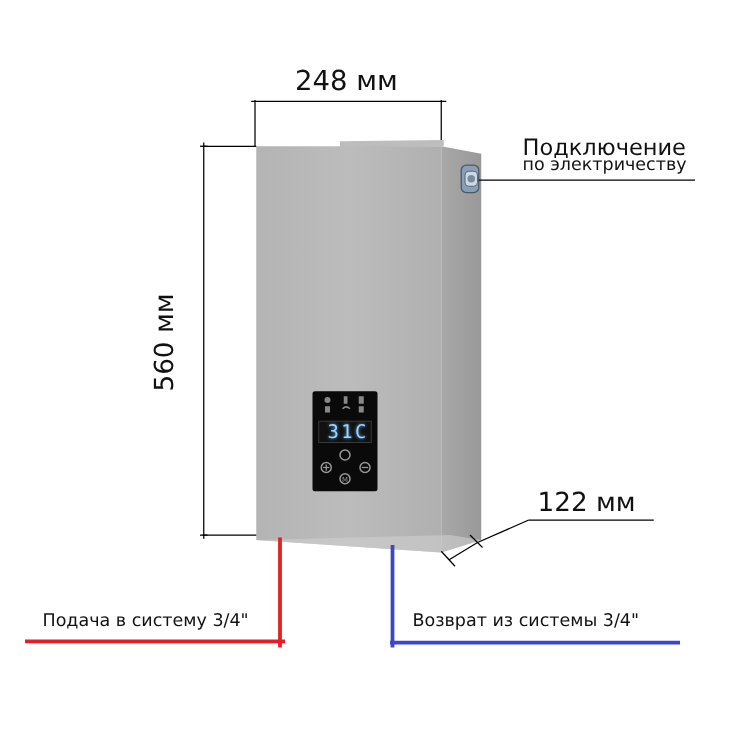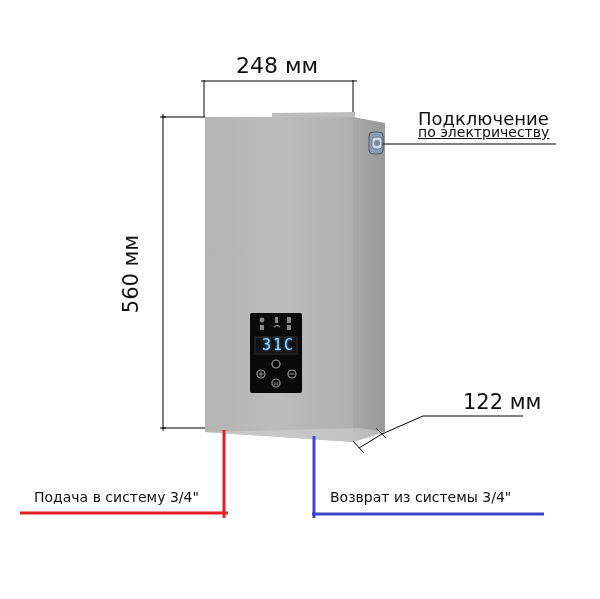--- a/index.html
+++ b/index.html
@@ -94,22 +94,22 @@
   <g>
     <line x1="314" y1="436" x2="314" y2="518" stroke="#3c46c8" stroke-width="3"></line>
     <line x1="312" y1="514" x2="544" y2="514" stroke="#3c46c8" stroke-width="3"></line>
   </g>
 </svg>
 
 <div class="lbl" style="left:236px; top:53px; font-size:22px;">248 мм</div>
 
 <div class="lbl" style="left:92px; top:262px; font-size:21px; transform:rotate(-90deg); transform-origin:center;">560 мм</div>
 
-<div class="lbl" style="left:430px; top:390px; font-size:21px;margin-left:33px;">122 мм</div>
+<div class="lbl" style="left:430px; top:390px; font-size:21px;">122 мм</div>
 
 <div class="lbl" style="left:418px; top:108px; font-size:18px;">Подключение</div>
-<div class="lbl" style="left:418px; top:124px; font-size:14px;text-decoration:underline;">по электричеству</div>
+<div class="lbl" style="left:418px; top:124px; font-size:14px;">по электричеству</div>
 
 <div class="lbl" style="left:34px; top:489px; font-size:14px;">Подача в систему 3/4"</div>
 
 <div class="lbl" style="left:330px; top:489px; font-size:14px;">Возврат из системы 3/4"</div>
 
 <div class="lbl" style="left:262px; top:336px; font-size:15px; color:#9fd4ff; font-family:'DejaVu Sans Mono', monospace; letter-spacing:2px; text-shadow:0 0 3px #5fb8ff;">31C</div>
 
 </body></html>

